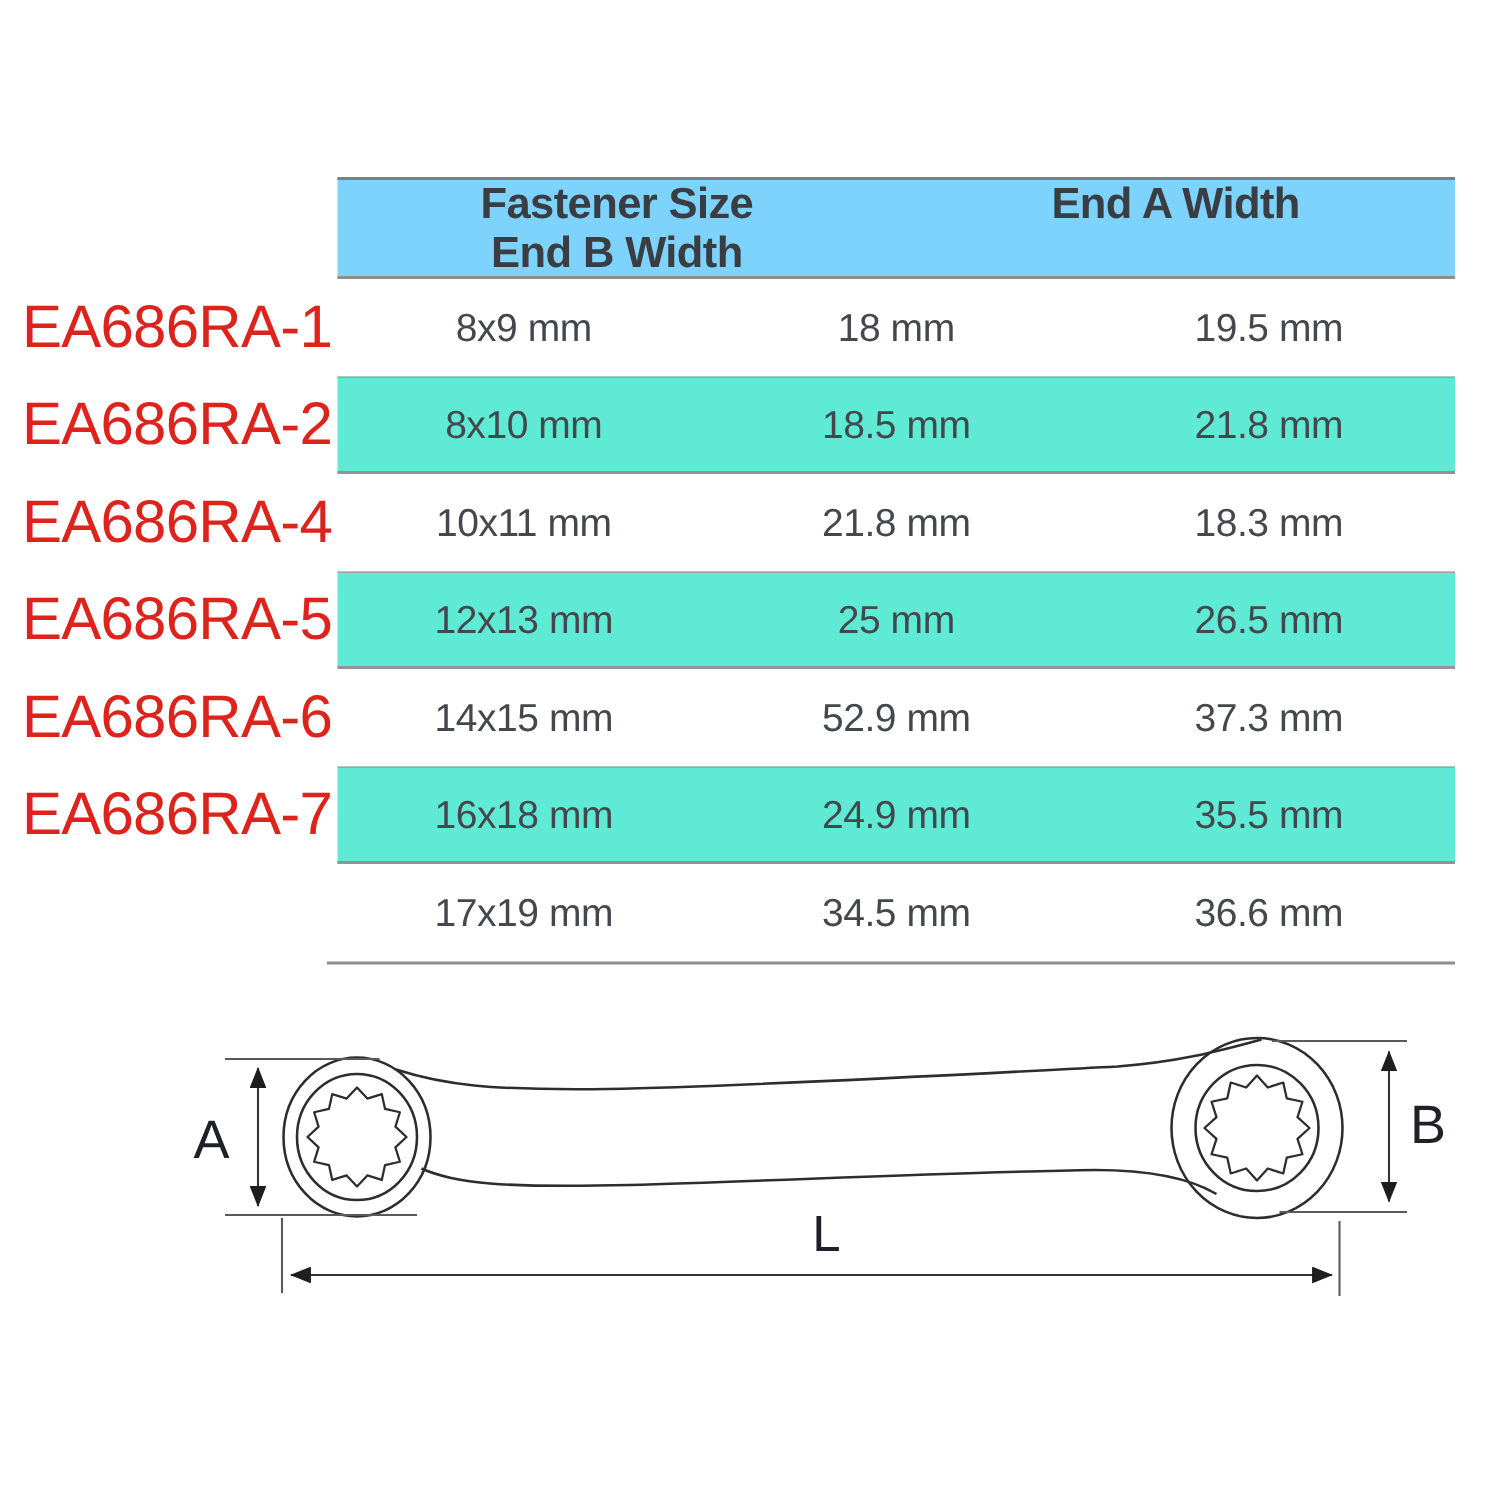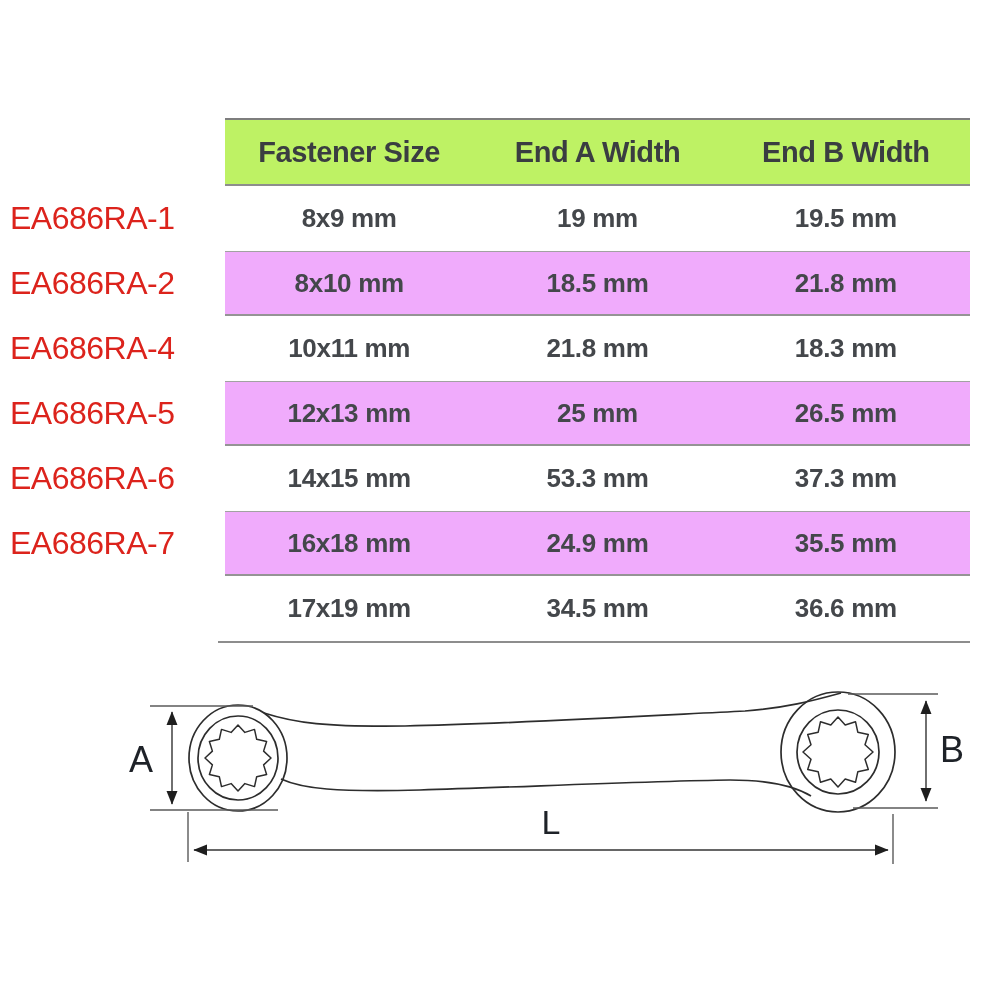--- a/index.html
+++ b/index.html
@@ -1,34 +1,34 @@
 <!DOCTYPE html>
 <html><head>
 <meta charset="utf-8">
 <style>
   html,body{margin:0;padding:0;background:#ffffff;}
   #page{position:relative;width:1000px;height:1000px;background:#ffffff;overflow:hidden;
         font-family:"Liberation Sans","DejaVu Sans",sans-serif;}
 
   
   .tbl{position:absolute;left:225px;top:118px;width:745px;}
-  .thead{box-sizing:border-box;height:68px;background:#bef264;
+  .thead{box-sizing:border-box;height:68px;background:#7dd3fc;
          border-top:2px solid #7e7e7e;border-bottom:2px solid #8d8d8d;
-         display:grid;grid-template-columns:1fr 1fr 1fr;align-items:center;text-align:center;
+         display:grid;grid-template-columns:1fr 1fr;align-items:center;text-align:center;
          font-weight:bold;font-size:29px;color:#3a3d41;letter-spacing:-0.4px;}
   .trow{box-sizing:border-box;height:65px;display:grid;grid-template-columns:1fr 1fr 1fr;
-        align-items:center;text-align:center;font-weight:bold;font-size:26px;color:#44474b;
+        align-items:center;text-align:center;font-weight:normal;font-size:26px;color:#44474b;
         letter-spacing:-0.3px;}
-  .trow.alt{background:#f0abfc;border-top:1px solid #a2a2a2;border-bottom:2px solid #949494;}
+  .trow.alt{background:#5eead4;border-top:1px solid #a2a2a2;border-bottom:2px solid #949494;}
   .tbl-bottom-line{position:absolute;left:-7px;top:523px;width:752px;height:2px;background:#8d8d8d;}
 
   
   .models{position:absolute;left:10px;top:186px;width:216px;}
-  .model{height:65px;line-height:65px;text-align:left;color:#dc231c;
-         font-size:32px;font-weight:400;letter-spacing:-0.5px;white-space:nowrap;}
+  .model{height:65px;line-height:65px;text-align:center;color:#dc231c;
+         font-size:40px;font-weight:400;letter-spacing:-0.5px;white-space:nowrap;}
 
   
   #wrench-svg{position:absolute;left:0;top:0;width:1000px;height:1000px;}
   .outline{fill:none;stroke:#2d2d2d;stroke-width:1.7;stroke-linejoin:round;}
   .star{fill:none;stroke:#2d2d2d;stroke-width:1.5;stroke-linejoin:round;}
   .ext{fill:none;stroke:#5a5a5a;stroke-width:1.4;}
   .dim{fill:none;stroke:#333333;stroke-width:1.4;}
   .dim-label{fill:#1e2228;font-family:"Liberation Sans","DejaVu Sans",sans-serif;
              font-size:36px;font-weight:400;text-anchor:middle;}
 </style>
@@ -48,41 +48,41 @@
 
   <div class="tbl">
     <div class="thead">
       <div>Fastener Size</div>
       <div>End A Width</div>
       <div>End B Width</div>
     </div>
 
     <div class="trow">
       <div>8x9 mm</div>
-      <div>19 mm</div>
+      <div>18 mm</div>
       <div>19.5 mm</div>
     </div>
     <div class="trow alt">
       <div>8x10 mm</div>
       <div>18.5 mm</div>
       <div>21.8 mm</div>
     </div>
     <div class="trow">
       <div>10x11 mm</div>
       <div>21.8 mm</div>
       <div>18.3 mm</div>
     </div>
     <div class="trow alt">
       <div>12x13 mm</div>
       <div>25 mm</div>
       <div>26.5 mm</div>
     </div>
     <div class="trow">
       <div>14x15 mm</div>
-      <div>53.3 mm</div>
+      <div>52.9 mm</div>
       <div>37.3 mm</div>
     </div>
     <div class="trow alt">
       <div>16x18 mm</div>
       <div>24.9 mm</div>
       <div>35.5 mm</div>
     </div>
     <div class="trow">
       <div>17x19 mm</div>
       <div>34.5 mm</div>

